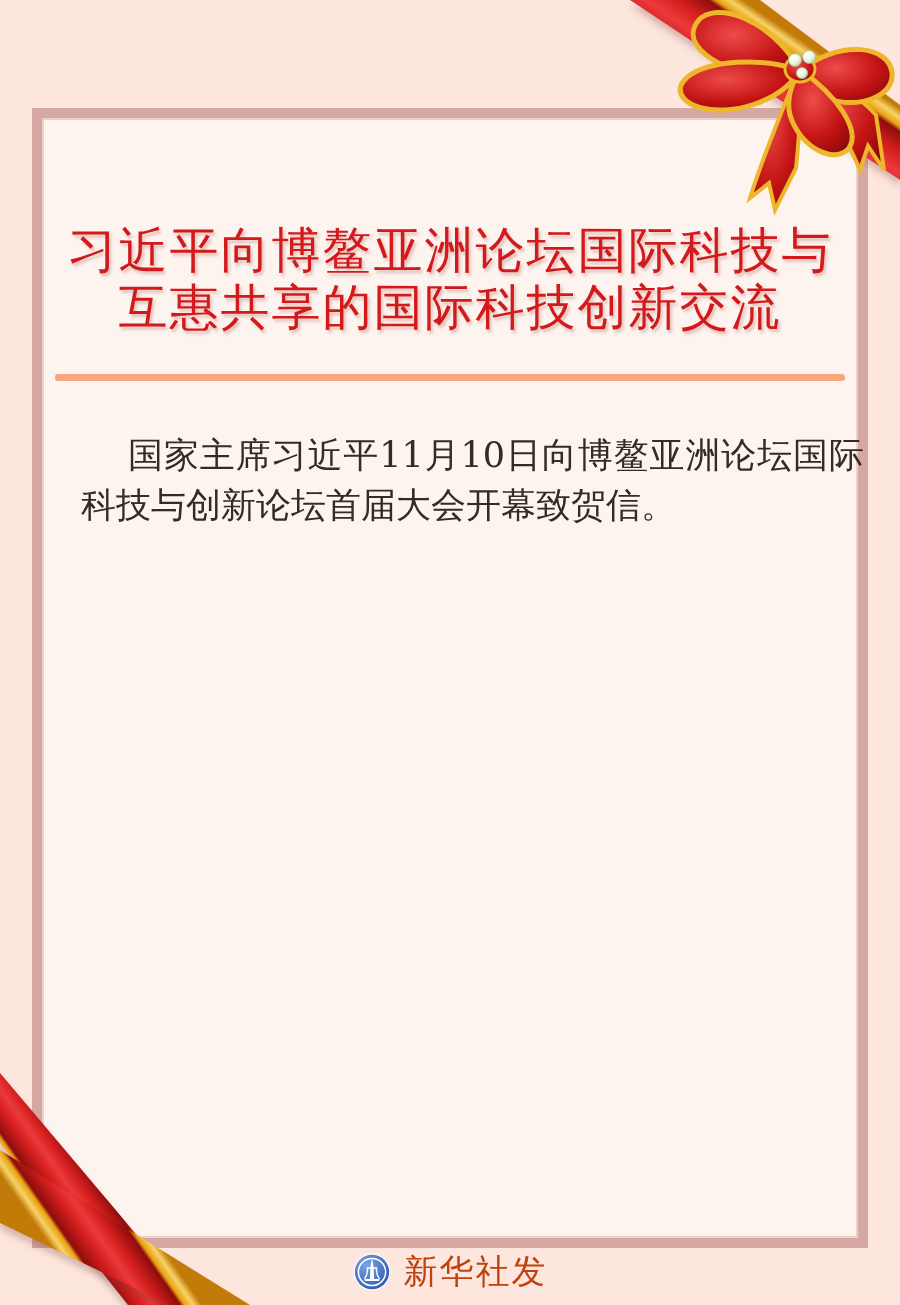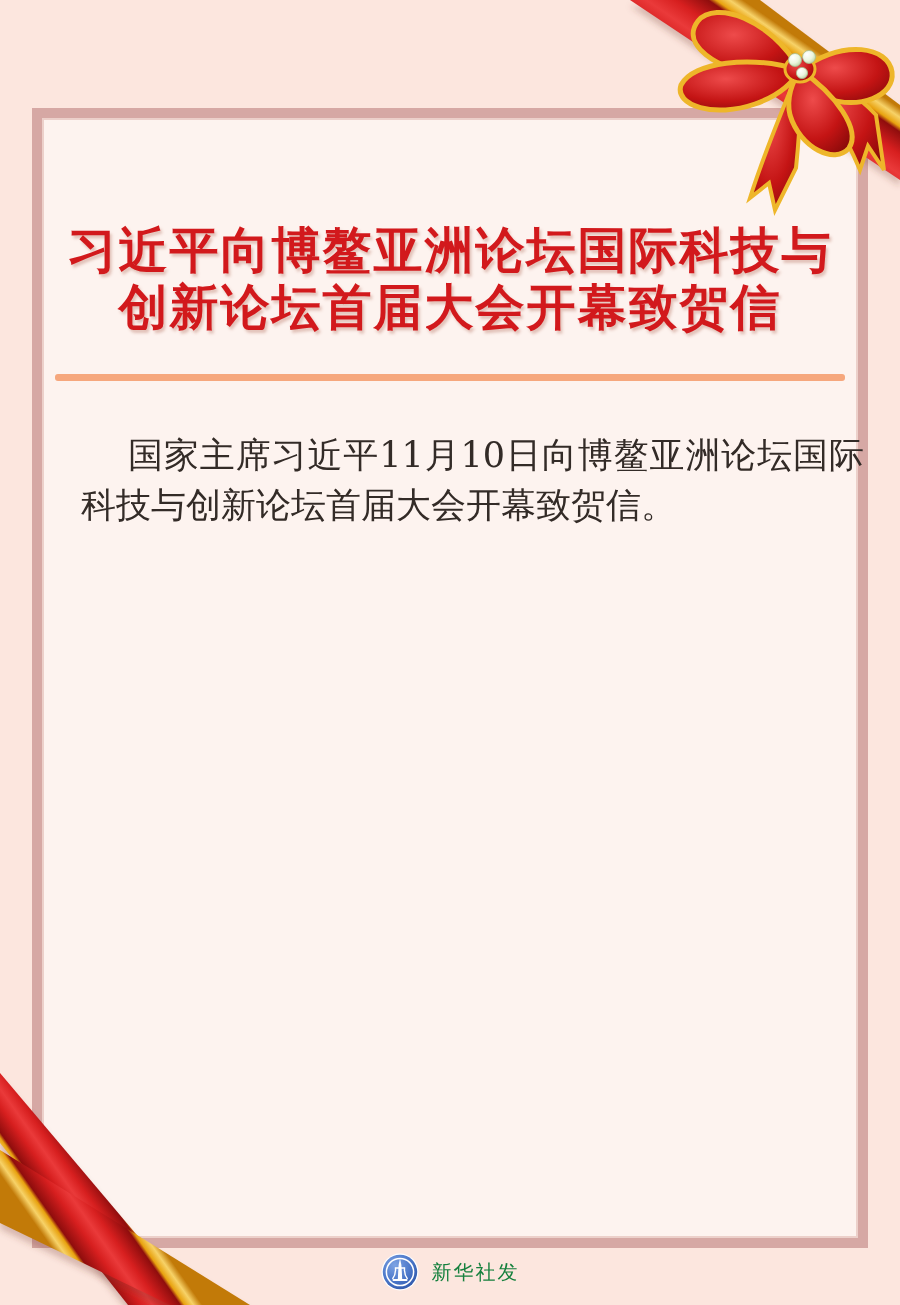--- a/index.html
+++ b/index.html
@@ -26,21 +26,21 @@
     box-shadow: inset 0 0 0 2px #ecd0ca;
     z-index: 1;
   }
   .title {
     position: absolute;
     left: 52px;
     top: 222px;
     width: 796px;
     text-align: center;
     font-family: "Liberation Serif", "DejaVu Serif", serif;
-    font-weight: 700;
+    font-weight: 400;
     font-size: 49px;
     line-height: 57px;
     letter-spacing: 2px;
     color: #d2191c;
     text-shadow: 2px 3px 3px rgba(190,130,115,0.45);
     z-index: 2;
   }
   .divider {
     position: absolute;
     left: 55px;
@@ -74,22 +74,22 @@
     top: 1250px;
     width: 900px;
     height: 44px;
     display: flex;
     align-items: center;
     justify-content: center;
     gap: 13px;
     z-index: 2;
   }
   .credit {
-    font-size: 20px;
-    color: #15803d;
+    font-size: 34px;
+    color: #c2410c;
     letter-spacing: 2px;
   }
   .ribbon-tr {
     position: absolute;
     top: 0;
     right: 0;
     width: 280px;
     height: 235px;
     z-index: 3;
   }
@@ -102,21 +102,21 @@
     z-index: 3;
   }
 </style>
 </head>
 <body>
 
 <div class="panel"></div>
 
 <div class="title">
   <span style="display:block">习近平向博鳌亚洲论坛国际科技与</span>
-  <span style="display:block">创新论坛首届大会开幕致贺信</span>
+  <span style="display:block">互惠共享的国际科技创新交流</span>
 </div>
 
 <div class="divider"></div>
 
 <div class="body-text">
   <p>国家主席习近平11月10日向博鳌亚洲论坛国际科技与创新论坛首届大会开幕致贺信。</p>
 </div>
 
 <div class="footer">
   <svg width="38" height="38" viewBox="0 0 38 38">

